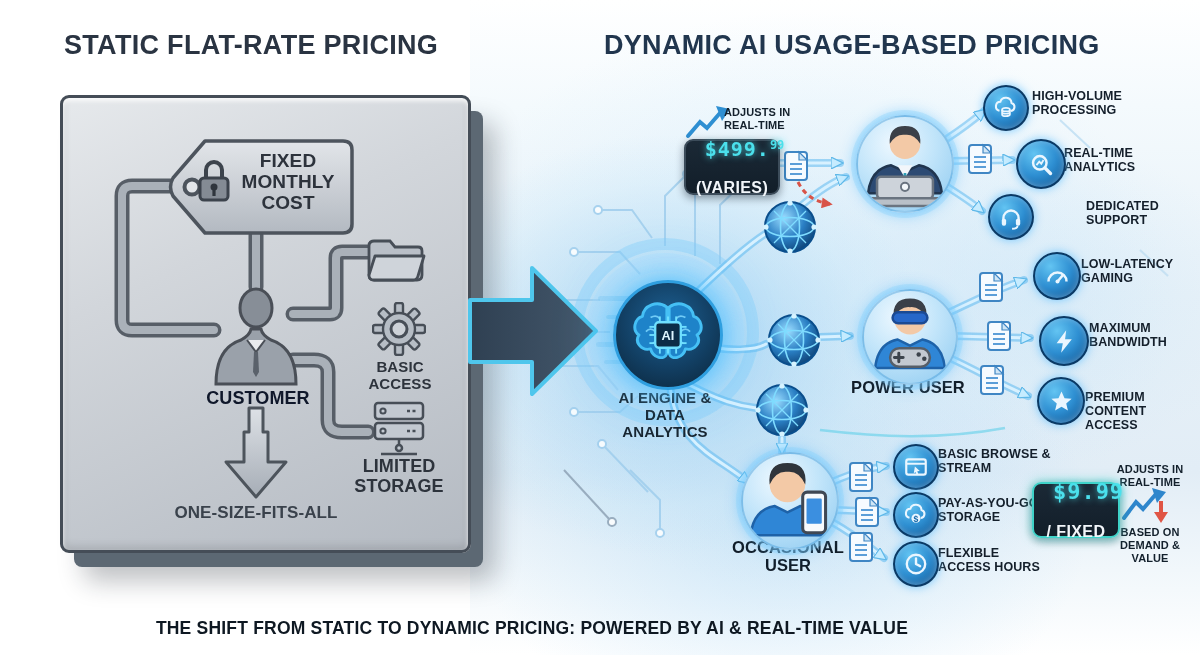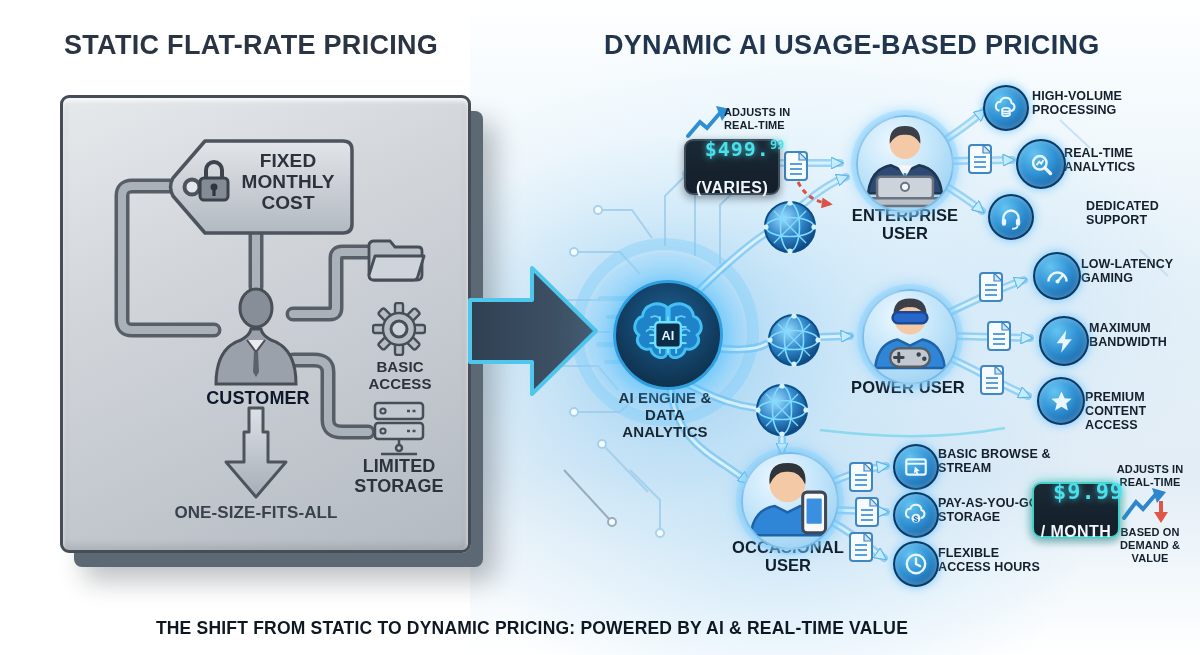--- a/index.html
+++ b/index.html
@@ -365,21 +365,20 @@
       <circle cx="37" cy="21" r="12" fill="#f3c9a6"></circle>
       <path d="M25,21 Q24,7 37,7 Q50,7 49,21 Q44,13 37,14 Q30,13 25,21 Z" fill="#3b4048"></path>
       <path d="M8,60 Q10,41 26,38 L37,43 L48,38 Q64,41 66,60 Z" fill="#2c4a73" stroke="#20354f" stroke-width="2"></path>
       <path d="M31,38 L37,48 L43,38 Z" fill="#f2f6fa"></path>
       <path d="M36,44 L38,44 L39,52 L37,55 L35,52 Z" fill="#2a9db5"></path>
       <rect x="15" y="47" width="44" height="17" rx="3" fill="#cdd3da" stroke="#6a7480" stroke-width="2"></rect>
       <circle cx="37" cy="55" r="3.2" fill="#f4f8fb" stroke="#6a7480" stroke-width="1.5"></circle>
       <path d="M10,64 L64,64 L68,70 L6,70 Z" fill="#b9c0c8" stroke="#6a7480" stroke-width="2"></path>
     </svg>
   </div>
-  <div class="lbl" style="left:845px;top:206px;width:120px;font-size:16.5px;color:#111d29;">ENTERPRISE USER</div>
 
   <div class="avatar" style="left:862px;top:289px;width:92px;height:92px;">
     <svg width="92" height="92" viewBox="0 0 74 74">
       <circle cx="37" cy="22" r="13" fill="#f3c9a6"></circle>
       <path d="M24,22 Q22,6 37,6 Q52,6 50,22 Q45,12 37,13 Q29,12 24,22 Z" fill="#3b4048"></path>
       <rect x="23" y="17" width="28" height="9" rx="4.5" fill="#2767c9" stroke="#1b4a94" stroke-width="2"></rect>
       <path d="M9,62 Q11,42 27,39 L37,44 L47,39 Q63,42 65,62 Z" fill="#2f86d6" stroke="#1e62a8" stroke-width="2"></path>
       <rect x="21" y="46" width="32" height="15" rx="7.5" fill="#c3c9d1" stroke="#565e68" stroke-width="2"></rect>
       <path d="M28,50 v7 M24.5,53.5 h7" stroke="#3c434c" stroke-width="2.4" stroke-linecap="round"></path>
       <circle cx="44" cy="51" r="1.8" fill="#3c434c"></circle>
@@ -471,20 +470,20 @@
   <div class="fcircle" style="left:893px;top:541px;width:42px;height:42px;">
     <svg width="26" height="26" viewBox="0 0 24 24" fill="none" stroke="#eaf6ff">
       <circle cx="12" cy="12" r="8.5" stroke-width="2.2"></circle>
       <path d="M12,12 L12,6.8 M12,12 L15.8,14" stroke-width="2.2" stroke-linecap="round"></path>
     </svg>
   </div>
   <div class="lbl flabel" style="left:938px;top:546px;width:110px;">FLEXIBLE ACCESS HOURS</div>
 
   <div class="pricebox teal" style="left:1032px;top:482px;width:84px;height:52px;">
     <div class="digits" style="font-size:22px;">$9.99</div>
-    <div class="price-note">/ MONTH</div>
+    <div class="price-note">/ FIXED</div>
   </div>
   <div class="lbl small-note" style="left:1112px;top:463px;width:76px;">ADJUSTS IN REAL-TIME</div>
   <div class="lbl small-note" style="left:1114px;top:526px;width:72px;">BASED ON DEMAND &amp; VALUE</div>
 
   <div class="footer">THE SHIFT FROM STATIC TO DYNAMIC PRICING: POWERED BY AI &amp; REAL-TIME VALUE</div>
 
 </div>
 
 </body></html>

